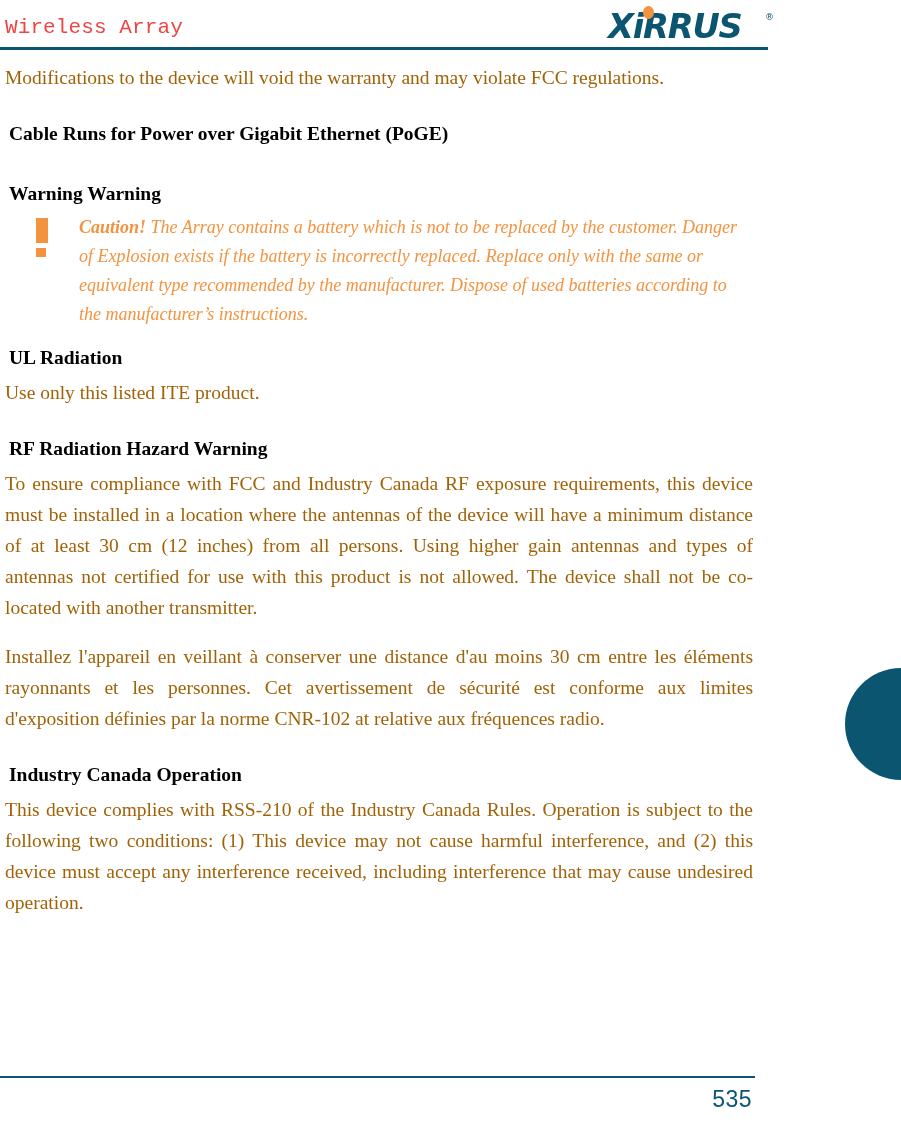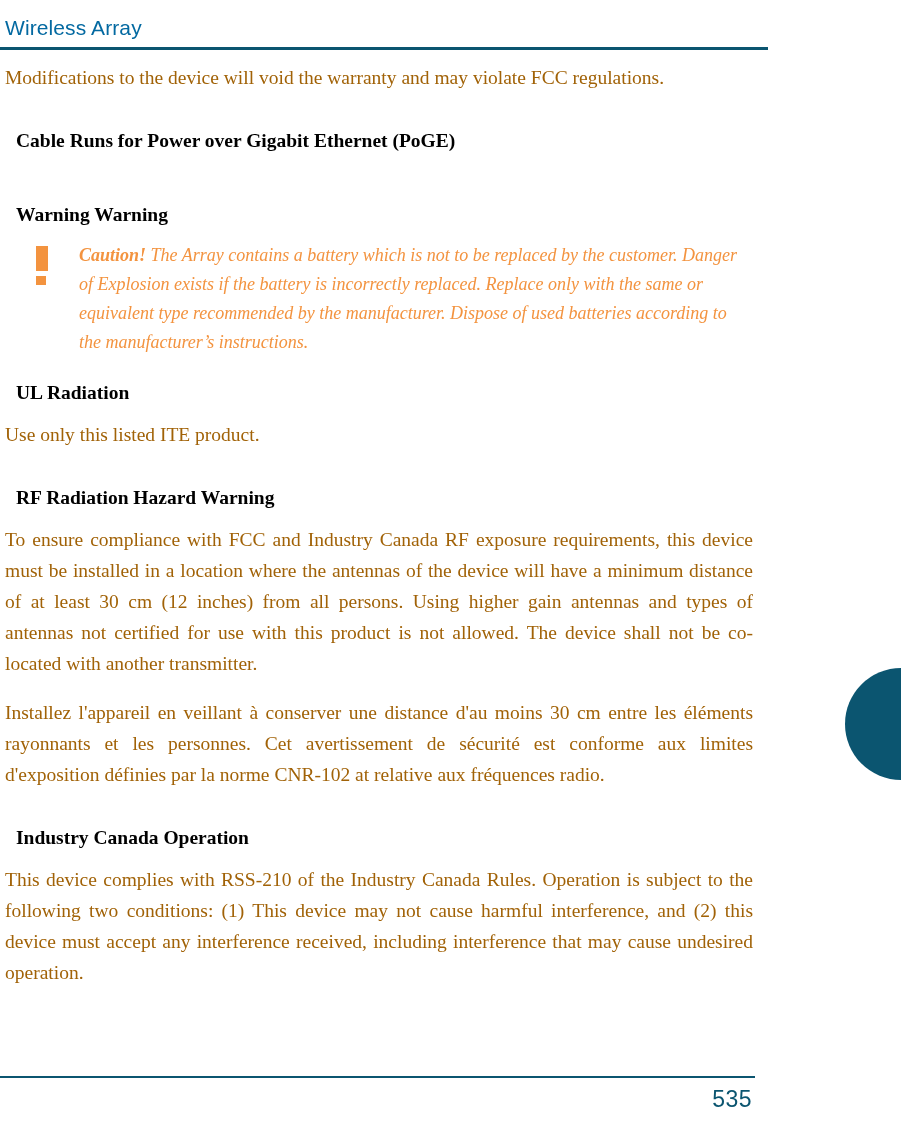--- a/index.html
+++ b/index.html
@@ -28,23 +28,23 @@
     position: absolute;
     left: 0;
     top: 0;
     width: 901px;
     height: 52px;
   }
   .header-title {
     position: absolute;
     left: 5px;
     top: 16px;
-    font-family: Liberation Sans, sans-serif;
+    font-family: Liberation Mono, monospace;
     font-size: 21px;
-    color: #0369a1;
+    color: #ef4444;
     letter-spacing: 0.1px;
     white-space: nowrap;
   }
   .header-rule {
     position: absolute;
     left: 0px;
     top: 47px;
     width: 768px;
     height: 3px;
     background: #0b5570;
@@ -101,21 +101,21 @@
     margin: 0 0 0 0;
     font-size: 19.5px;
     line-height: 31px;
     text-align: justify;
     text-justify: inter-word;
     color: #a16207;
   }
   p.body-text.last-line-left { text-align-last: left; }
 
   h2.section-head {
-    margin: 11px;
+    margin: 4px;
     font-size: 19.5px;
     font-weight: bold;
     line-height: 30px;
     color: #000000;
   }
 
   .spacer-para { height: 18px; }
   .spacer-head { height: 22px; }
   .spacer-small { height: 10px; }
 
@@ -203,20 +203,25 @@
   }
 </style>
 </head>
 <body>
 
 <div class="page">
 
   <div class="header">
     <div class="header-title">Wireless Array</div>
 
+    <div class="logo">
+      <div class="logo-wordmark">XiRRUS</div>
+      <div class="logo-dot"></div>
+      <div class="logo-reg">®</div>
+    </div>
 
     <div class="header-rule"></div>
   </div>
 
   <div class="content">
 
     <p class="body-text last-line-left">Modifications to the device will void the warranty and may violate FCC regulations.</p>
 
     <div class="spacer-head"></div>
 

